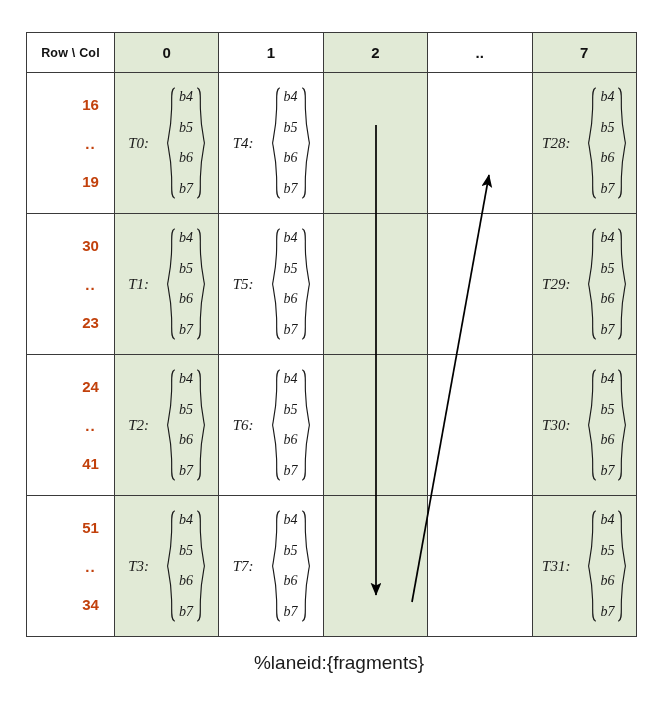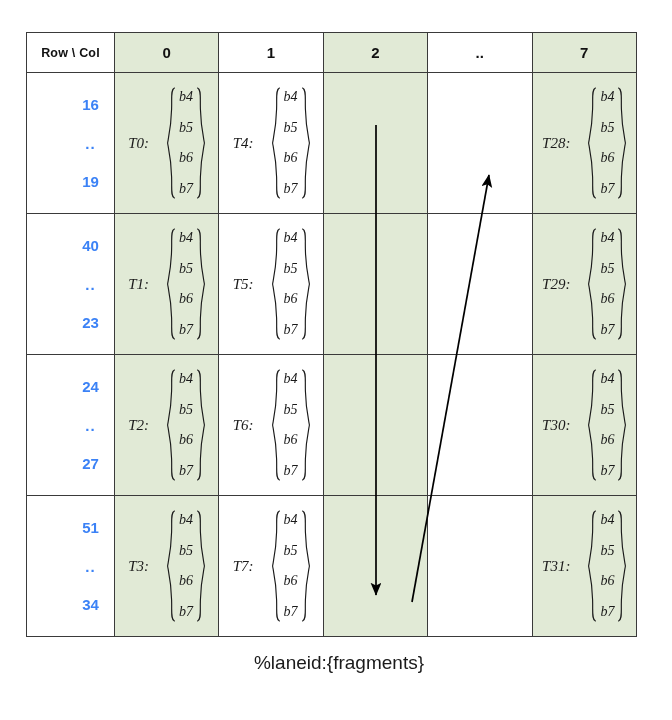--- a/index.html
+++ b/index.html
@@ -65,21 +65,21 @@
   .rowlabel-stack {
     height: 140px;
     display: flex;
     flex-direction: column;
     justify-content: space-evenly;
     align-items: center;
   }
   .rowlabel-stack span {
     font-size: 15px;
     font-weight: bold;
-    color: #3b82f6;
+    color: #c2410c;
     line-height: 1;
     margin-left: 40px;
   }
   .rowlabel-stack span.dots {
     font-size: 15px;
     letter-spacing: 1px;
   }
 
   
   .frag {
@@ -244,21 +244,21 @@
                 <svg width="9" height="112" viewBox="0 0 9 112">
                   <path d="M1.6,1 C5.4,2.6 4.0,10 4.4,22 C4.8,40 7.8,52 8.4,56 C7.8,60 4.8,72 4.4,90 C4.0,102 5.4,109.4 1.6,111" fill="none" stroke="#1a1a1a" stroke-width="1.15" stroke-linecap="round" stroke-linejoin="round"></path>
                 </svg>
               </span>
             </div>
           </td>
         </tr>
         <tr>
           <td class="rowlabel">
             <div class="rowlabel-stack">
-              <span>40</span>
+              <span>30</span>
               <span class="dots">..</span>
               <span>23</span>
             </div>
           </td>
           <td class="tinted">
             <div class="frag">
               <span class="frag-label">T1:</span>
               <span class="brace">
                 <svg width="9" height="112" viewBox="0 0 9 112">
                   <path d="M7.4,1 C3.6,2.6 5.0,10 4.6,22 C4.2,40 1.2,52 0.6,56 C1.2,60 4.2,72 4.6,90 C5.0,102 3.6,109.4 7.4,111" fill="none" stroke="#1a1a1a" stroke-width="1.15" stroke-linecap="round" stroke-linejoin="round"></path>
@@ -320,21 +320,21 @@
                 </svg>
               </span>
             </div>
           </td>
         </tr>
         <tr>
           <td class="rowlabel">
             <div class="rowlabel-stack">
               <span>24</span>
               <span class="dots">..</span>
-              <span>27</span>
+              <span>41</span>
             </div>
           </td>
           <td class="tinted">
             <div class="frag">
               <span class="frag-label">T2:</span>
               <span class="brace">
                 <svg width="9" height="112" viewBox="0 0 9 112">
                   <path d="M7.4,1 C3.6,2.6 5.0,10 4.6,22 C4.2,40 1.2,52 0.6,56 C1.2,60 4.2,72 4.6,90 C5.0,102 3.6,109.4 7.4,111" fill="none" stroke="#1a1a1a" stroke-width="1.15" stroke-linecap="round" stroke-linejoin="round"></path>
                 </svg>
               </span>

